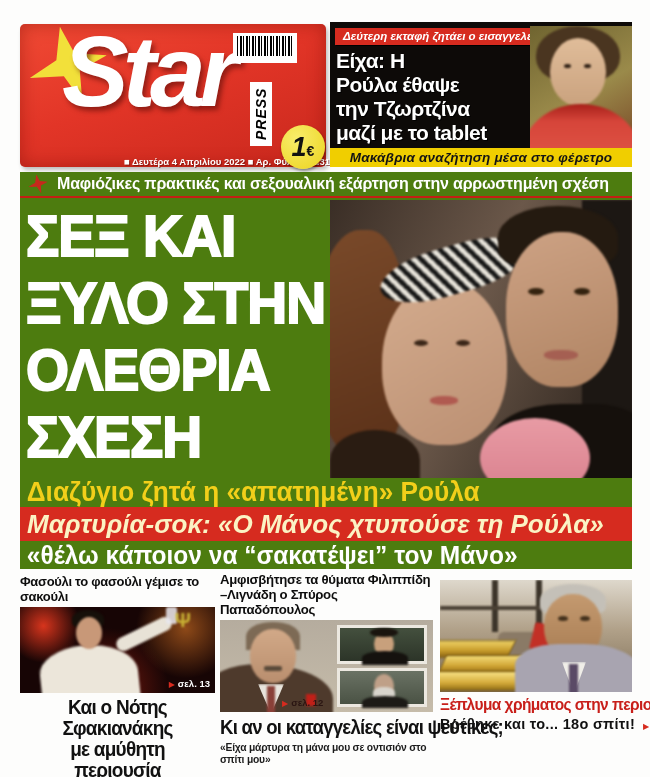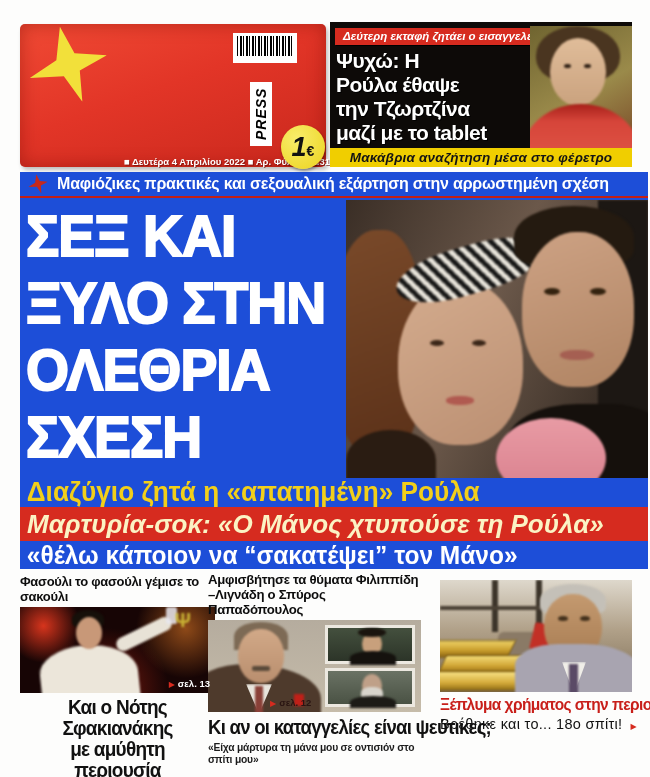--- a/index.html
+++ b/index.html
@@ -36,21 +36,21 @@
     font-size:11.5px;padding:2px 8px 3px;box-shadow:1px 1px 0 #000;}
   .ts-headline{left:6px;top:27px;width:208px;color:#fff;font-weight:bold;font-size:21px;
     line-height:24px;letter-spacing:-0.5px;text-shadow:1px 1px 0 #000;}
   .ts-footer{left:0;bottom:0;width:100%;height:19px;background:var(--strip-yellow,#f0ce00);
     color:#141414;font-weight:bold;font-style:italic;font-size:13.5px;line-height:19px;text-align:center;
     letter-spacing:0.2px;}
   .girl-photo{right:0;top:4px;width:102px;height:122px;overflow:hidden;
     background:linear-gradient(150deg,#6f6430 0%,#9a8a4a 55%,#7a4a28 100%);}
 
   
-  .main-story{left:20px;top:172px;width:612px;height:397px;background:#1d4ed8;padding-left:16px;}
+  .main-story{left:20px;top:172px;width:612px;height:397px;background:#4d7c0f;}
   .banner{left:0;top:0;width:100%;height:26px;border-bottom:2px solid #c41f14;
     display:flex;align-items:center;gap:9px;padding-left:8px;box-sizing:border-box;}
   .banner-star{width:20px;height:20px;background:#c6281c;
     clip-path:polygon(50% 0,61% 37%,100% 48%,63% 60%,58% 100%,42% 63%,0 56%,37% 41%);
     transform:rotate(-10deg);flex:0 0 auto;}
   .banner-text{color:#fff;font-weight:bold;font-size:16px;letter-spacing:-0.2px;white-space:nowrap;}
   .couple-photo{right:0;top:28px;width:302px;height:278px;overflow:hidden;
     background:linear-gradient(115deg,#3a2e26 0%,#6b584a 45%,#241c16 100%);}
   .main-headline{left:6px;top:31px;width:330px;color:#fff;font-weight:bold;font-size:57px;
     line-height:67px;letter-spacing:-1px;-webkit-text-stroke:2px #fff;transform:scaleX(.97);
@@ -74,59 +74,60 @@
   .article-1{left:20px;top:575px;width:195px;}
   .photo-1{width:195px;height:86px;background:
     radial-gradient(circle at 12% 22%,rgba(225,55,30,.95) 0,rgba(225,55,30,0) 20%),
     radial-gradient(circle at 85% 25%,rgba(240,130,40,.55) 0,rgba(240,130,40,0) 28%),
     radial-gradient(circle at 45% 95%,rgba(190,40,20,.6) 0,rgba(190,40,20,0) 45%),
     #170505;}
   .headline-1{margin-top:4px;font-weight:bold;font-size:20px;line-height:21px;text-align:center;
     letter-spacing:-0.8px;transform:scaleX(.95);transform-origin:center top;}
   .subtext{margin-top:3px;font-weight:bold;font-size:10.3px;line-height:11.5px;color:#1c1c1c;
     letter-spacing:-0.2px;}
-  .article-2{left:208px;top:572px;width:213px;}
+  .article-2{left:220px;top:572px;width:213px;}
   .kicker-2{font-size:13.2px;line-height:15px;}
   .photo-2{width:213px;height:92px;background:linear-gradient(180deg,#b5ac9e,#c6bcaa);}
   .inset{position:absolute;border:3px solid #ece8e0;box-sizing:border-box;filter:none !important;}
   .headline-2{margin-top:4px;font-weight:bold;font-size:20px;letter-spacing:-0.8px;white-space:nowrap;
     transform:scaleX(.93);transform-origin:left top;}
   .article-3{left:440px;top:577px;width:192px;}
   .kicker-3{font-size:12.8px;}
   .photo-3{width:192px;height:112px;background:linear-gradient(180deg,#ded8cc 0%,#b0a088 45%,#7a6a52 100%);}
   .headline-3{margin-top:3px;font-weight:bold;font-size:16.5px;color:#c81f1a;letter-spacing:-0.6px;
     white-space:nowrap;transform:scaleX(.94);transform-origin:left top;}
   .line2-row{margin-top:2px;display:flex;align-items:baseline;gap:8px;}
-  .line2{font-weight:normal;font-size:14.5px;letter-spacing:0.3px;white-space:nowrap;}
+  .line2{font-weight:bold;font-size:14.5px;letter-spacing:0.3px;white-space:nowrap;}
   .pref-dark{color:#c81f1a;font-size:9.5px;}
   .pref-photo{position:absolute;right:5px;bottom:4px;color:#fff;font-size:9.5px;z-index:2;}
   .pref-photo2{position:absolute;left:62px;bottom:4px;color:#2a1512;font-size:9.5px;z-index:2;}
 </style>
 </head>
 <body>
 
 <div class="page">
 
   <div class="abs masthead">
     <div class="abs star-logo"></div>
+    <div class="abs logo-text">Star</div>
     <div class="abs press-tab">PRESS</div>
     <div class="abs barcode">
       <div class="barcode-bars"></div>
     </div>
     <div class="abs dateline">■ Δευτέρα 4 Απριλίου 2022 ■ Αρ. Φύλλου 2.316</div>
   </div>
   <div class="abs price-badge">
     <span class="price-num">1</span>
     <span class="price-cur">€</span>
   </div>
 
   <div class="abs top-story">
     <div class="abs ts-kicker">Δεύτερη εκταφή ζητάει ο εισαγγελέας</div>
     <div class="abs ts-headline">
-      <div>Ψυχώ: Η</div>
+      <div>Είχα: Η</div>
       <div>Ρούλα έθαψε</div>
       <div>την Τζωρτζίνα</div>
       <div>μαζί με το tablet</div>
     </div>
     <div class="abs girl-photo">
       <div class="art">
         <div style="left:6px;top:0;width:84px;height:58px;border-radius:50% 50% 45% 45%;background:#4a3520;"></div>
         <div style="left:20px;top:12px;width:56px;height:68px;border-radius:50%;background:linear-gradient(#e0bd9a,#caa27e);"></div>
         <div style="left:34px;top:38px;width:7px;height:4px;border-radius:50%;background:#2e1f14;"></div>
         <div style="left:54px;top:38px;width:7px;height:4px;border-radius:50%;background:#2e1f14;"></div>

